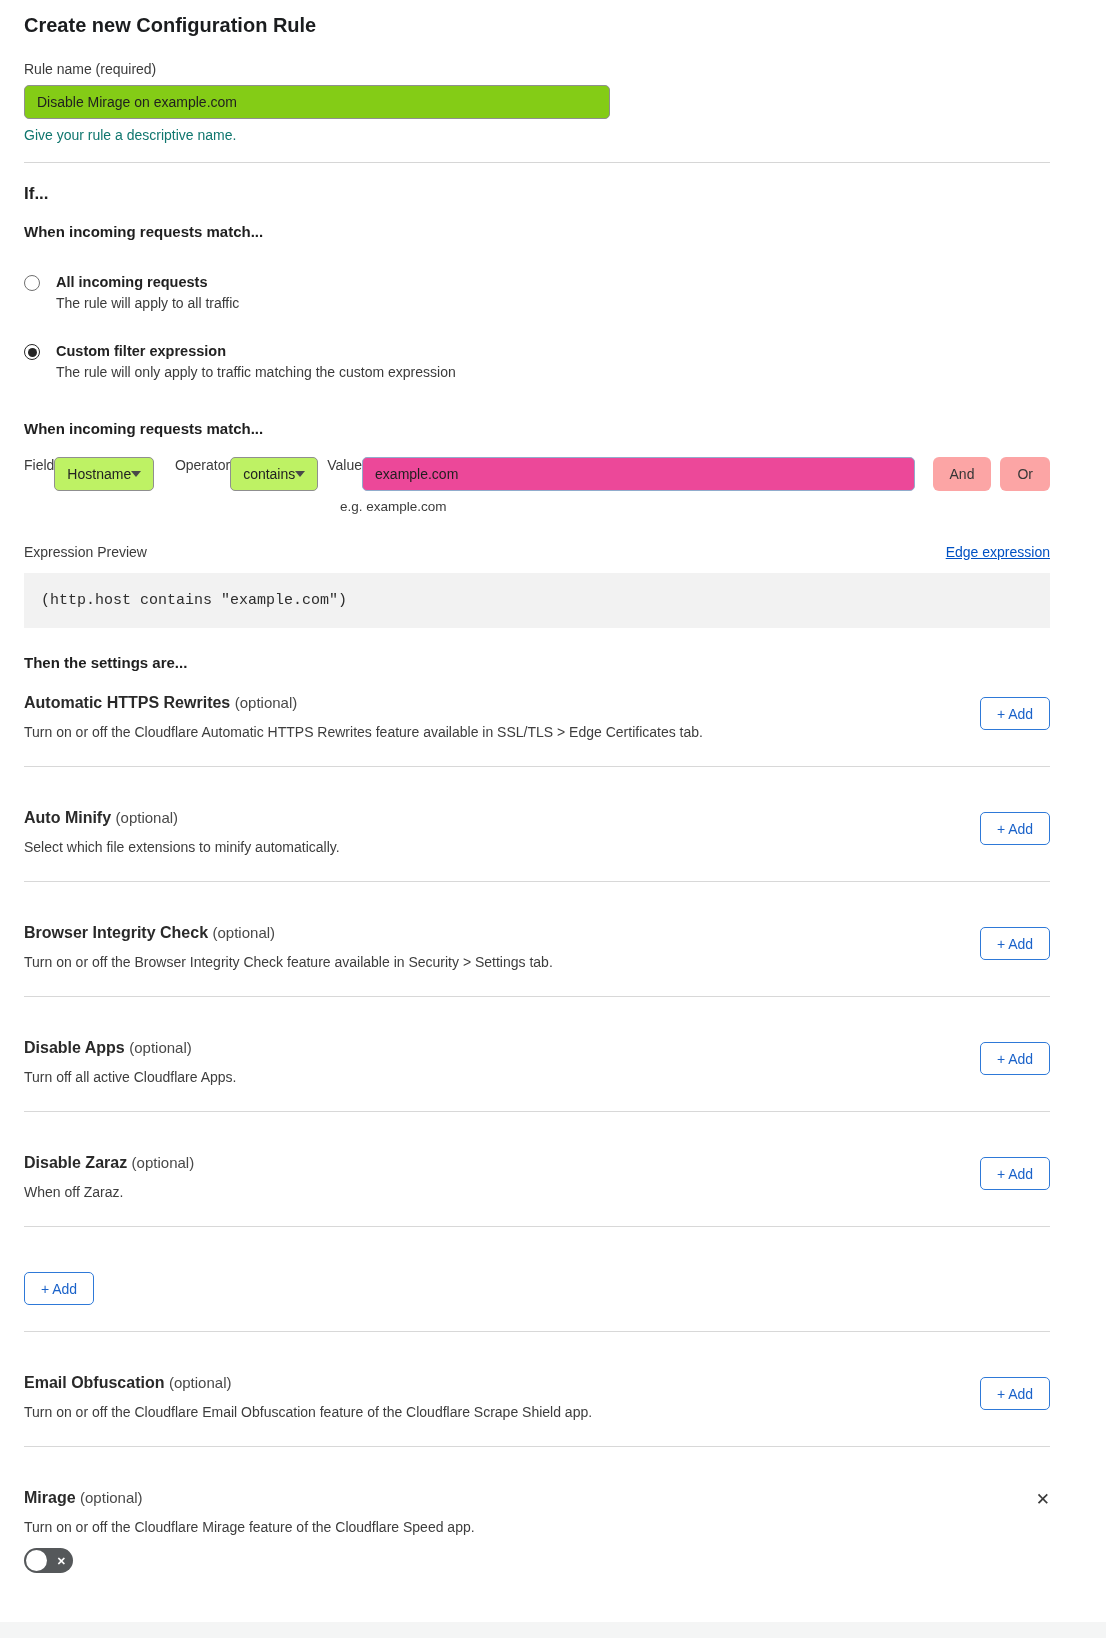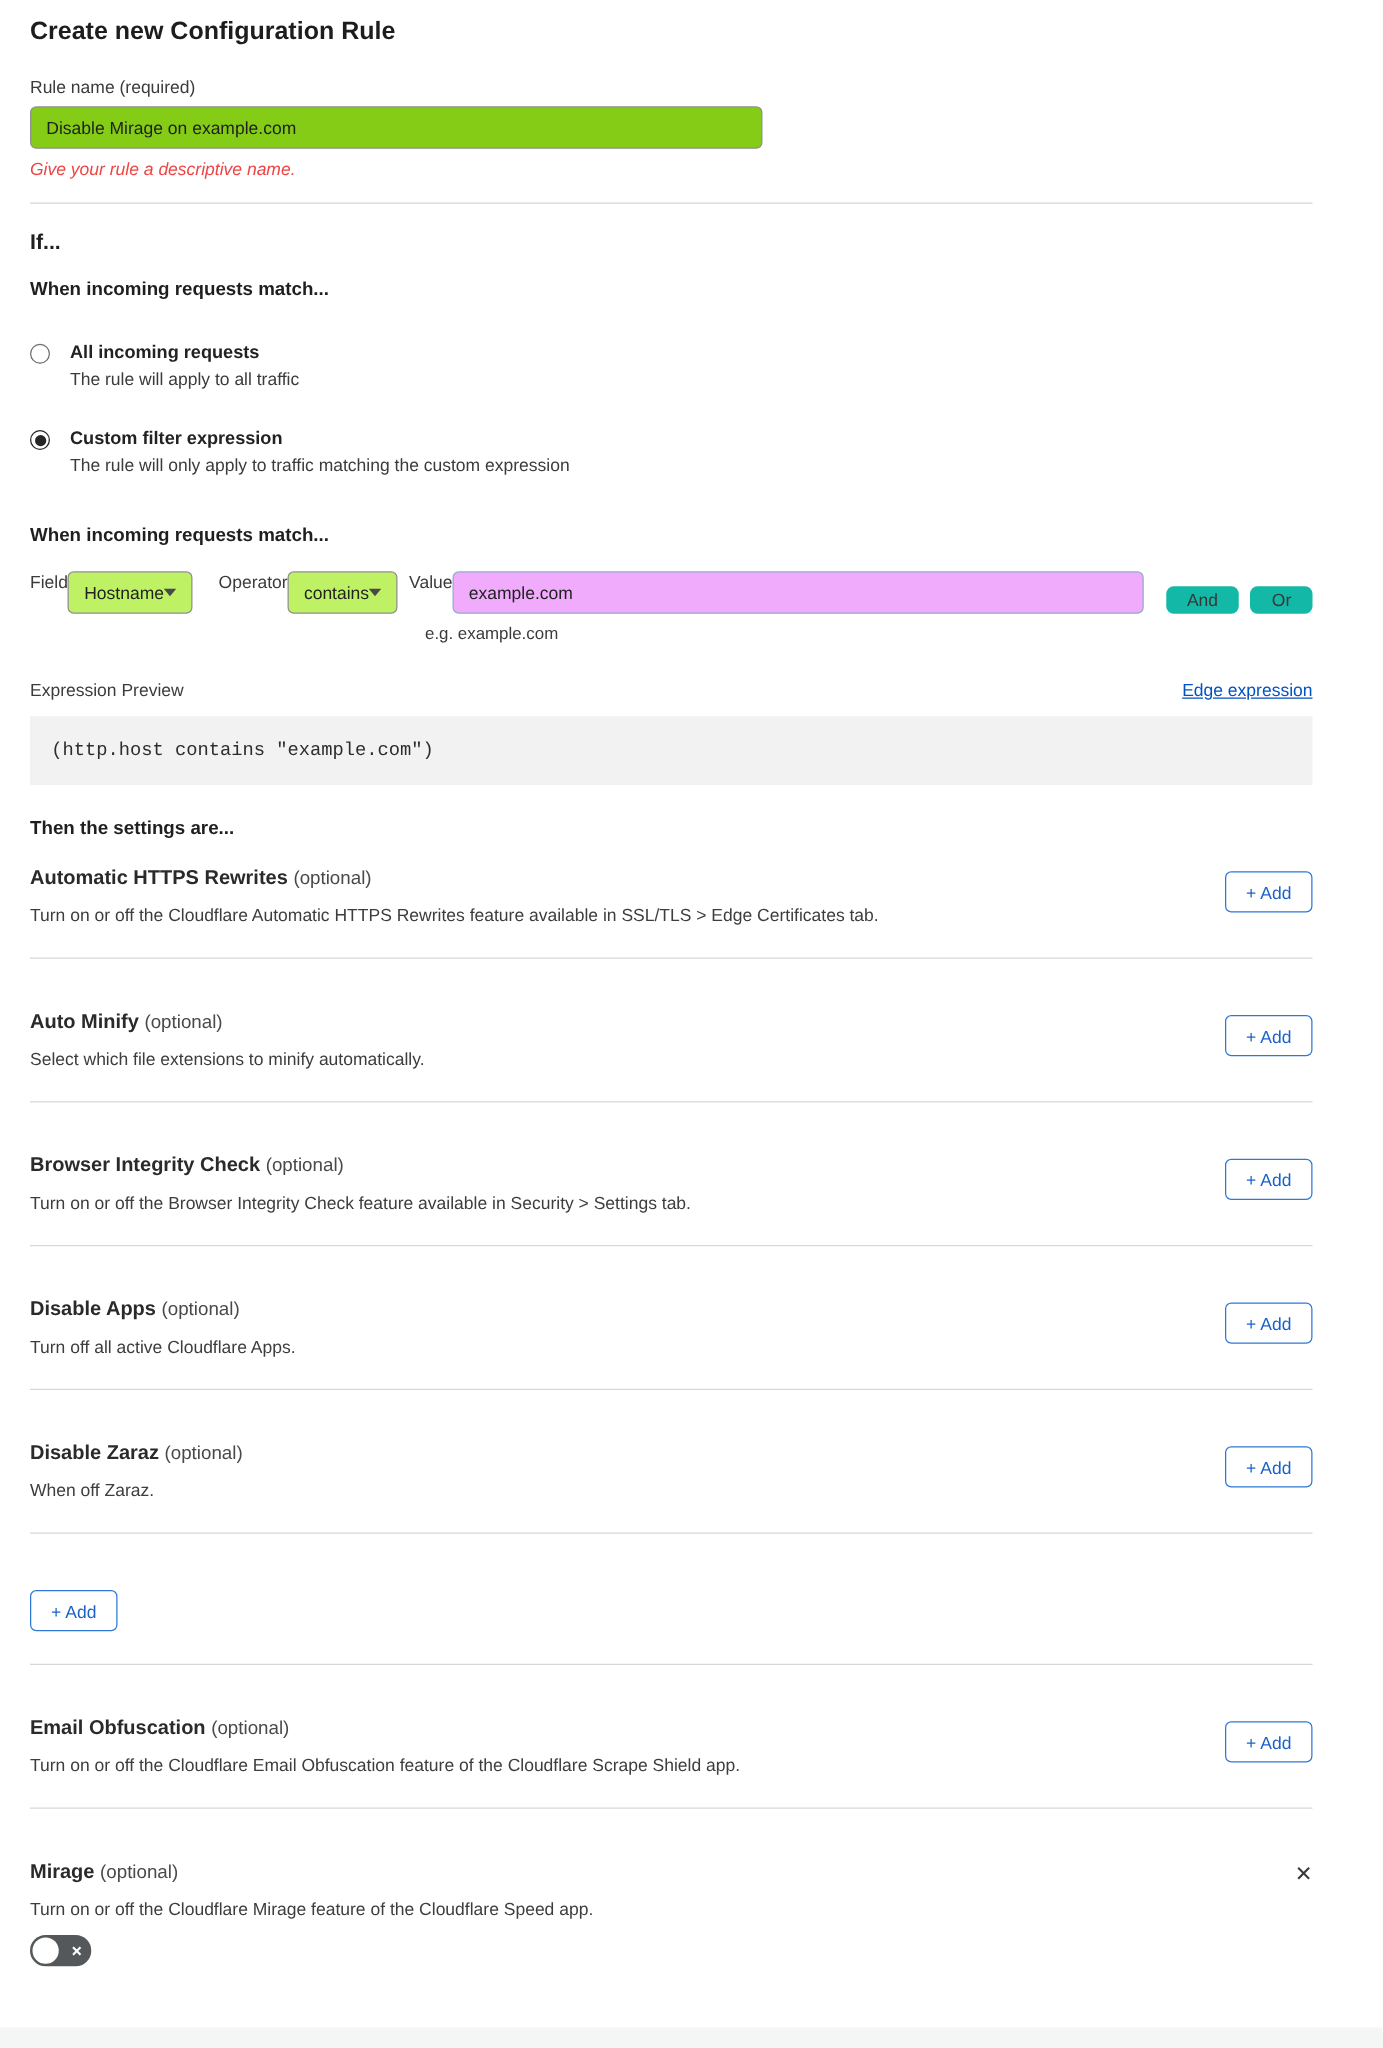--- a/index.html
+++ b/index.html
@@ -16,21 +16,21 @@
 
   .page-title { font-size: 20px; font-weight: 700; color: #1b1d1f; margin: 0 0 24px 0; }
 
   .field-label { font-size: 14px; color: #3b3b3b; margin-bottom: 8px; }
   .rule-name-input {
     width: 586px; height: 34px;
     border: 1px solid #8f8f8f; border-radius: 5px;
     padding: 0 12px; font-size: 14px; color: #1f1f1f;
     font-family: inherit; background: #84cc16; outline: none;
   }
-  .help-text { font-size: 14px; color: #ef4444; margin-top: 8px; font-style: italic; }
+  .help-text { font-size: 14px; color: #0f766e; margin-top: 8px; }
 
   .top-divider { border: none; border-top: 1px solid #d6d6d6; margin: 19px 0 0 0; }
 
   .if-heading { font-size: 17px; font-weight: 700; color: #1f1f1f; margin: 21px 0 0 0; }
   .match-heading { font-size: 15px; font-weight: 700; color: #1f1f1f; margin: 19px 0 0 0; }
 
   .radio-option { display: flex; gap: 16px; margin-top: 34px; cursor: pointer; }
   .radio-option + .radio-option { margin-top: 32px; }
   .radio-circle {
     width: 16px; height: 16px; border: 1.5px solid #707070; border-radius: 50%;
@@ -57,26 +57,26 @@
     display: flex; align-items: center; justify-content: space-between;
     padding: 0 12px; font-size: 14px; color: #222; cursor: pointer;
   }
   .caret {
     width: 0; height: 0;
     border-left: 5px solid transparent; border-right: 5px solid transparent;
     border-top: 6px solid #494949;
   }
   .value-input {
     height: 34px; width: 100%;
-    border: 1px solid #91accc; border-radius: 5px; background: #f0abfc;
+    border: 1px solid #91accc; border-radius: 5px; background: #ec4899;
     padding: 0 12px; font-size: 14px; color: #1f1f1f; font-family: inherit; outline: none;
   }
   .andor-group { display: flex; gap: 9px; margin-left: 9px; align-self: flex-end; }
   .btn-gray {
-    height: 22px; border: none; border-radius: 6px; background: #14b8a6;
+    height: 34px; border: none; border-radius: 6px; background: #fca5a5;
     color: #363636; font-size: 14px; padding: 0 17px; font-family: inherit; cursor: pointer;
   }
   .value-help { margin: 8px 0 0 316px; font-size: 13.5px; color: #3b3b3b; }
 
   .expr-row { display: flex; justify-content: space-between; align-items: center; margin-top: 30px; }
   .expr-label { font-size: 14px; color: #3b3b3b; }
   .expr-link { font-size: 14px; color: #0051c3; text-decoration: underline; cursor: pointer; }
   .code-box {
     margin-top: 13px; background: #f2f2f2; padding: 19px 17px;
     font-family: "Liberation Mono", "DejaVu Sans Mono", monospace;

